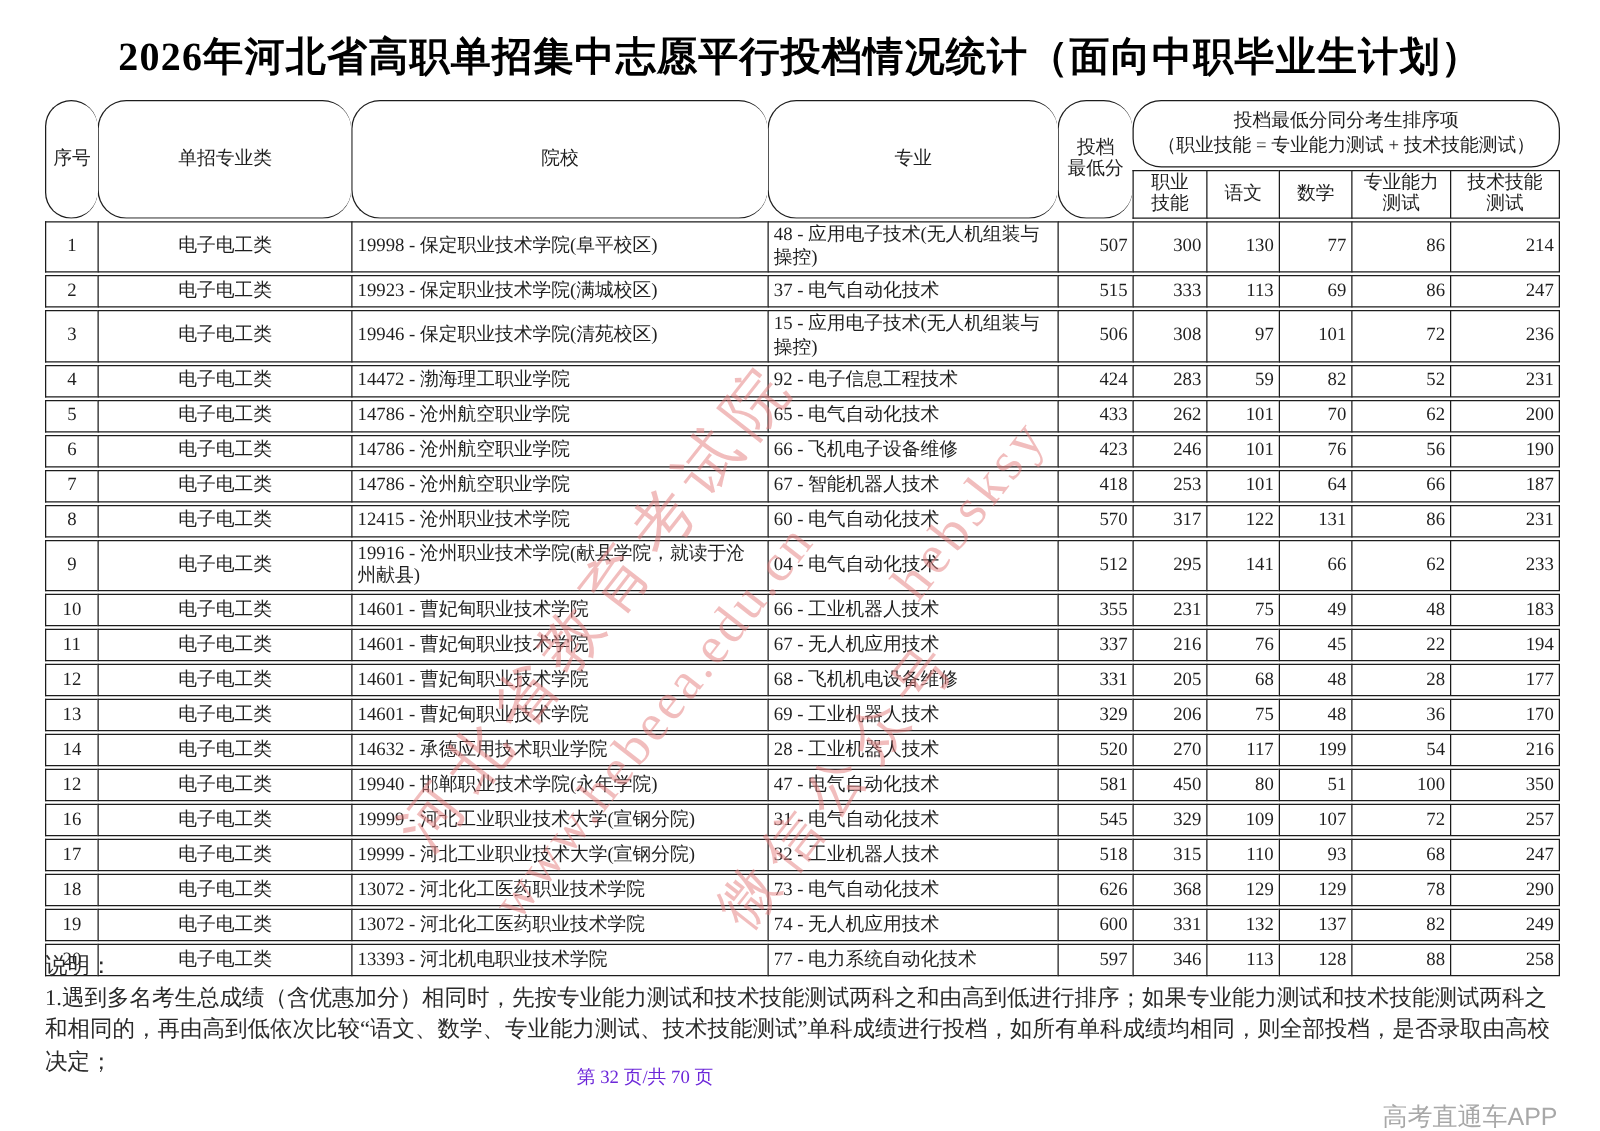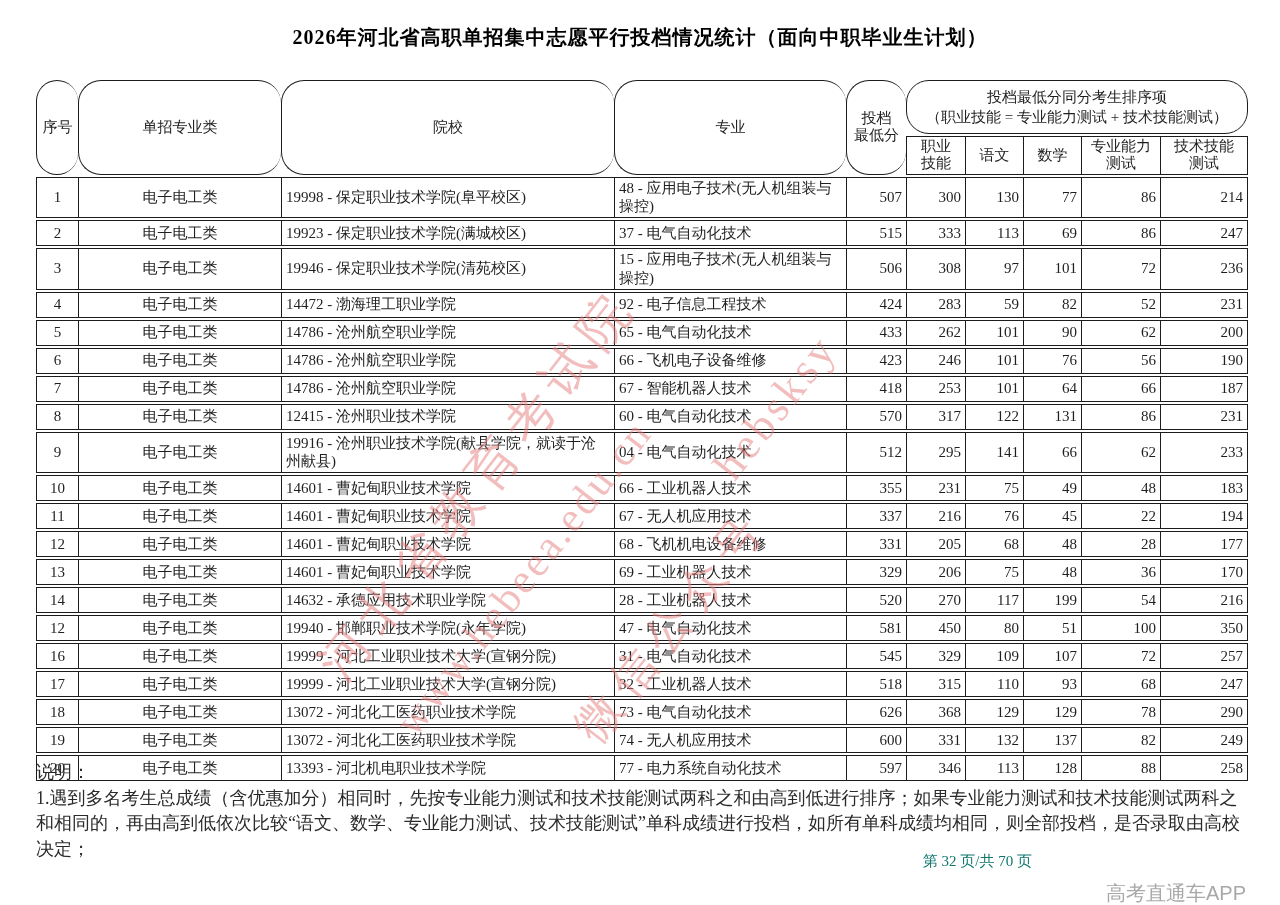--- a/index.html
+++ b/index.html
@@ -6,21 +6,21 @@
   body {
     width:1280px; height:905px;
     background:#ffffff;
     font-family:"Liberation Serif","DejaVu Serif",serif;
     color:#1f1f1f;
     position:relative;
     overflow:hidden;
   }
   .page-title {
     position:absolute; left:0; top:24px; width:1280px;
-    text-align:center; font-weight:bold; font-size:20px;
+    text-align:center; font-weight:bold; font-size:32px;
     letter-spacing:1px; color:#000;
   }
   .tbl-wrap { position:absolute; left:36px; top:78px; width:1212px; }
   table.tbl {
     width:100%; table-layout:fixed;
     border-collapse:separate; border-spacing:0 2px;
   }
   .tbl th, .tbl td {
     border-top:1.5px solid #1c1c1c;
     border-bottom:1.5px solid #1c1c1c;
@@ -42,21 +42,21 @@
   .c-college { text-align:left; padding-left:6px; padding-right:4px; }
   .c-major   { text-align:left; padding-left:6px; padding-right:4px; }
   .c-num { text-align:right; padding-right:8px; }
   .notes {
     position:absolute; left:36px; top:760px; width:1214px;
     font-size:18px; line-height:1.42; color:#2a2a2a;
   }
   .notes p { margin:0; }
   .page-num {
     position:absolute; left:0; top:852px; width:1032px;
-    text-align:right; font-size:15px; color:#0f766e;
+    text-align:center; font-size:15px; color:#6d28d9;
   }
   .app-label {
     position:absolute; top:880px; right:34px;
     font-size:20px; color:#a8a8a8;
     font-family:"Liberation Sans","DejaVu Sans",sans-serif;
   }
   .watermark { position:absolute; left:0; top:0; width:1280px; height:905px; pointer-events:none; z-index:5; }
   .wm {
     position:absolute; white-space:nowrap;
     color:#e57e7e; opacity:0.5;
@@ -169,21 +169,21 @@
     <td class="c-num">231</td>
   </tr>
         <tr>
     <td class="c-no">5</td>
     <td class="c-cat">电子电工类</td>
     <td class="c-college">14786 - 沧州航空职业学院</td>
     <td class="c-major">65 - 电气自动化技术</td>
     <td class="c-num">433</td>
     <td class="c-num">262</td>
     <td class="c-num">101</td>
-    <td class="c-num">90</td>
+    <td class="c-num">70</td>
     <td class="c-num">62</td>
     <td class="c-num">200</td>
   </tr>
         <tr>
     <td class="c-no">6</td>
     <td class="c-cat">电子电工类</td>
     <td class="c-college">14786 - 沧州航空职业学院</td>
     <td class="c-major">66 - 飞机电子设备维修</td>
     <td class="c-num">423</td>
     <td class="c-num">246</td>

